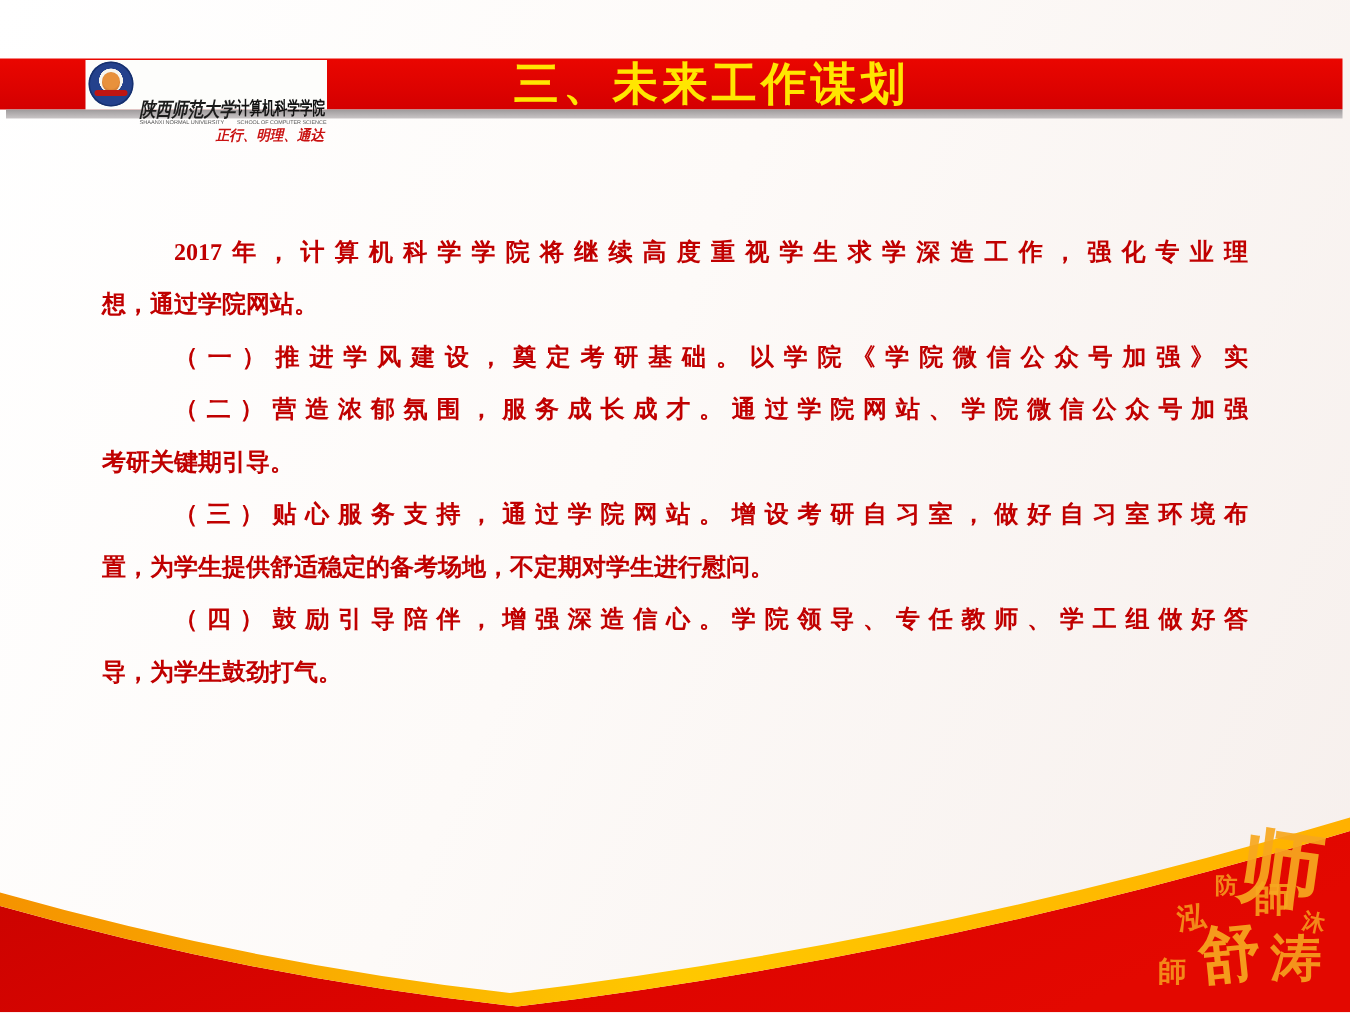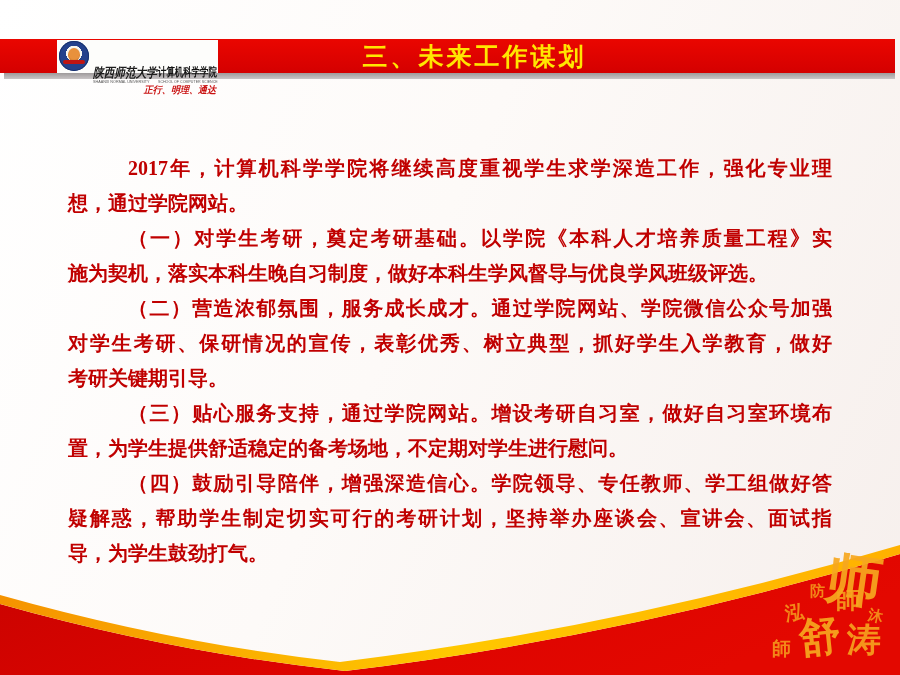--- a/index.html
+++ b/index.html
@@ -8,21 +8,21 @@
     background:linear-gradient(115deg,#ffffff 0%,#fdfaf8 45%,#f6efec 100%);
     font-family:"Liberation Serif","DejaVu Serif",serif;
   }
   
   .header{
     position:absolute;left:0;top:39px;width:895px;height:34px;
     background:linear-gradient(#ea0600,#d40000);
     display:flex;align-items:center;justify-content:center;
   }
   .title{
-    color:#ffe600;font-size:25px;font-weight:bold;letter-spacing:3px;
+    color:#ffe600;font-size:30px;font-weight:bold;letter-spacing:3px;
     transform:translateX(27px);white-space:nowrap;
   }
   .shadow{
     position:absolute;left:4px;top:73px;width:891px;height:6px;
     background:linear-gradient(#9e9a9b,#c9c5c6);
   }
   
   .logo{
     position:absolute;left:57px;top:40px;width:161px;height:33px;
     background:#fdfdfb;display:flex;align-items:flex-start;
@@ -63,21 +63,21 @@
   .uni-block{width:62px;overflow:visible;}
   .school-block{width:58px;overflow:visible;}
   .motto{
     position:absolute;right:0px;bottom:-1px;
     color:#c91111;font-size:9.5px;font-weight:bold;font-style:italic;
     white-space:nowrap;transform:scaleX(0.95);transform-origin:right bottom;
   }
   
   .bodytext{
     position:absolute;left:68px;top:151px;width:764px;
-    color:#c00000;font-size:20px;font-weight:bold;
+    color:#c00000;font-size:16px;font-weight:bold;
   }
   .ln{
     line-height:35px;height:35px;white-space:nowrap;
     text-align:justify;text-align-last:justify;
   }
   .ln.first{text-indent:3em;}
   .ln.last{text-align:left;text-align-last:left;}
   
   .footer{position:absolute;left:0;bottom:0;width:900px;height:160px;}
   .footer svg{position:absolute;left:0;top:0;}
@@ -121,29 +121,26 @@
           <div class="school-en">SCHOOL OF COMPUTER SCIENCE</div>
         </div>
       </div>
       <div class="motto">正行、明理、通达</div>
     </div>
   </div>
 
   <div class="bodytext">
     <div class="ln first">2017年，计算机科学学院将继续高度重视学生求学深造工作，强化专业理</div>
     <div class="ln last">想，通过学院网站。</div>
-    <div class="ln first">（一）对学生考研，奠定考研基础。以学院《本科人才培养质量工程》实</div>
-    <div class="ln last">施为契机，落实本科生晚自习制度，做好本科生学风督导与优良学风班级评选。</div>
+    <div class="ln first">（一）推进学风建设，奠定考研基础。以学院《学院微信公众号加强》实</div>
     <div class="ln first">（二）营造浓郁氛围，服务成长成才。通过学院网站、学院微信公众号加强</div>
-    <div class="ln">对学生考研、保研情况的宣传，表彰优秀、树立典型，抓好学生入学教育，做好</div>
     <div class="ln last">考研关键期引导。</div>
     <div class="ln first">（三）贴心服务支持，通过学院网站。增设考研自习室，做好自习室环境布</div>
     <div class="ln last">置，为学生提供舒适稳定的备考场地，不定期对学生进行慰问。</div>
     <div class="ln first">（四）鼓励引导陪伴，增强深造信心。学院领导、专任教师、学工组做好答</div>
-    <div class="ln">疑解惑，帮助学生制定切实可行的考研计划，坚持举办座谈会、宣讲会、面试指</div>
     <div class="ln last">导，为学生鼓劲打气。</div>
   </div>
 
   <div class="footer">
     <svg width="900" height="160" viewBox="0 0 900 160">
       <defs>
         <linearGradient id="goldg" x1="0" y1="0" x2="1" y2="0">
           <stop offset="0" stop-color="#f59300"></stop>
           <stop offset="0.5" stop-color="#ffc800"></stop>
           <stop offset="1" stop-color="#ffb100"></stop>

